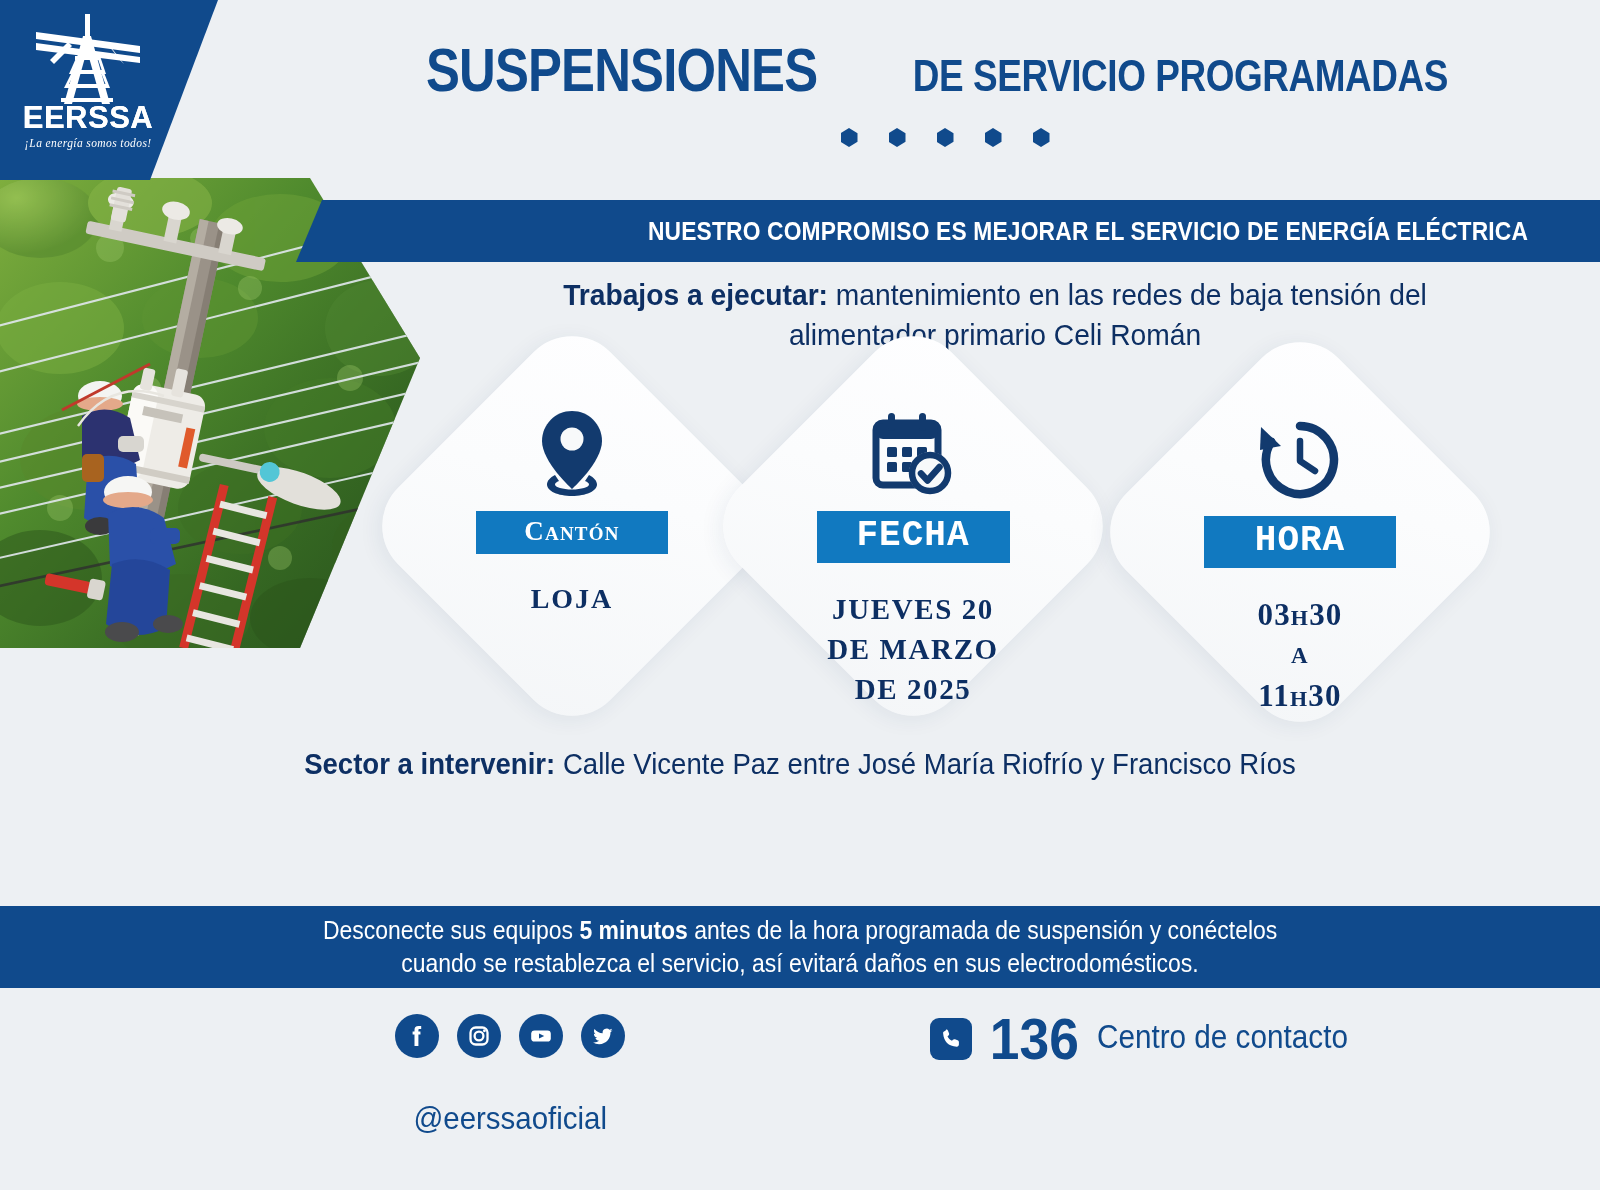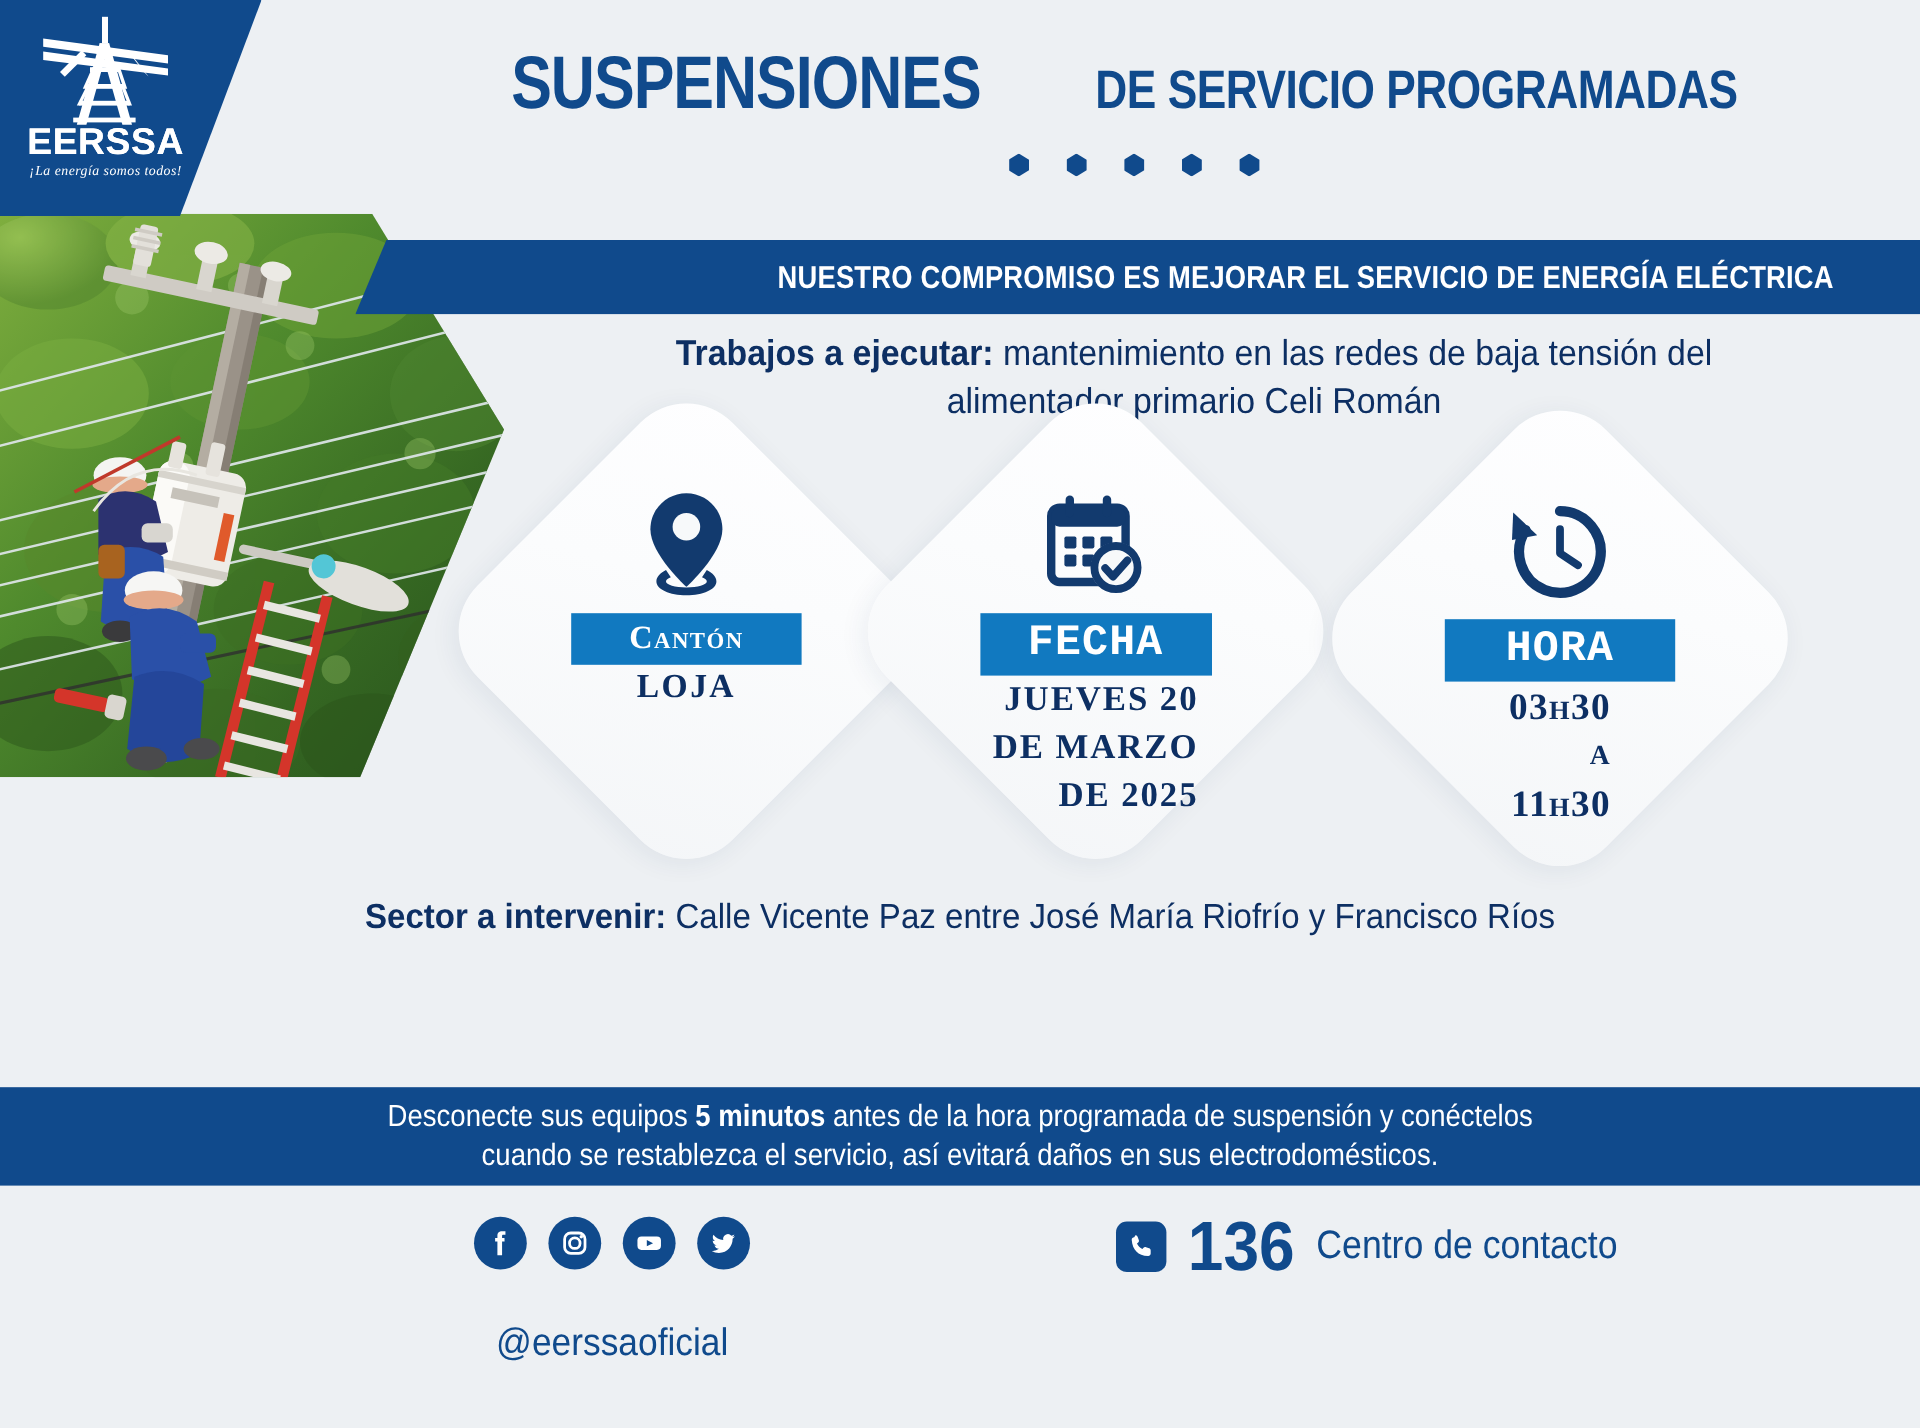--- a/index.html
+++ b/index.html
@@ -163,21 +163,22 @@
     font-size: 27px; font-weight:700; letter-spacing: 1.2px;
     font-variant: small-caps; font-family:"Liberation Serif", serif;
     line-height:1;
   }
   .label-sans{
     font-size: 36px; font-weight:700; letter-spacing: 1px;
     font-family:Liberation Mono, monospace; line-height:1;
   }
 
   .card-value{
-    text-align:right;
+    margin-top: 26px;
+    text-align:center;
     color: var(--navy-deep);
     font-weight:700;
     line-height:1.38;
   }
   .v-serif{
     font-family:"Liberation Serif", serif;
     font-size: 28px; letter-spacing: 2px;
   }
   .v-date{
     font-family:"Liberation Serif", serif;

